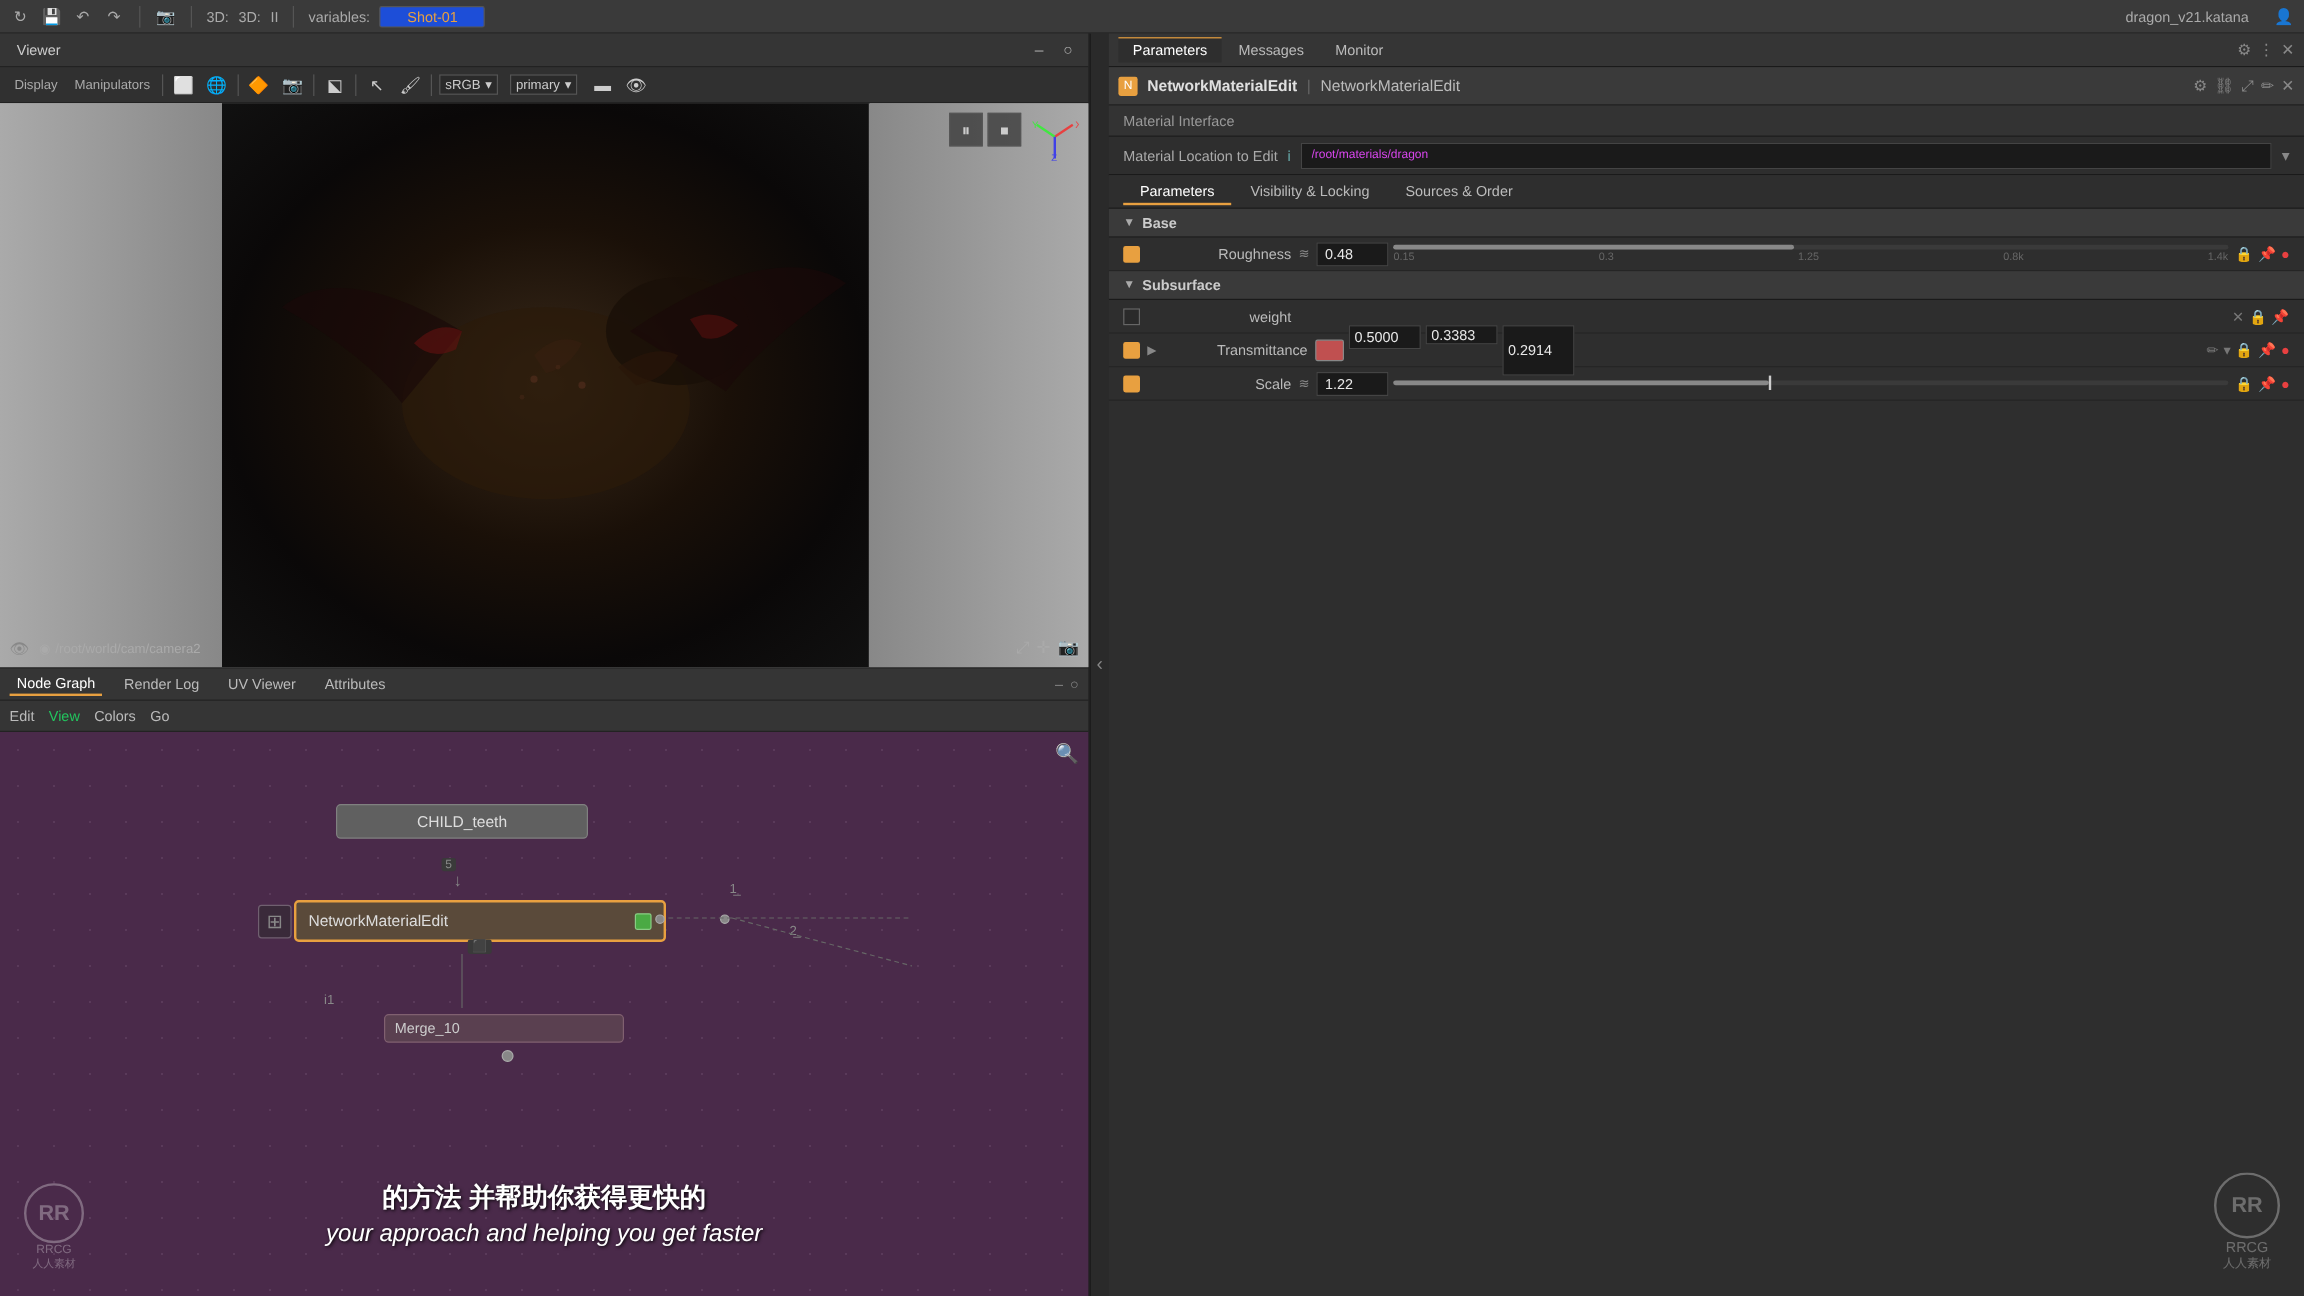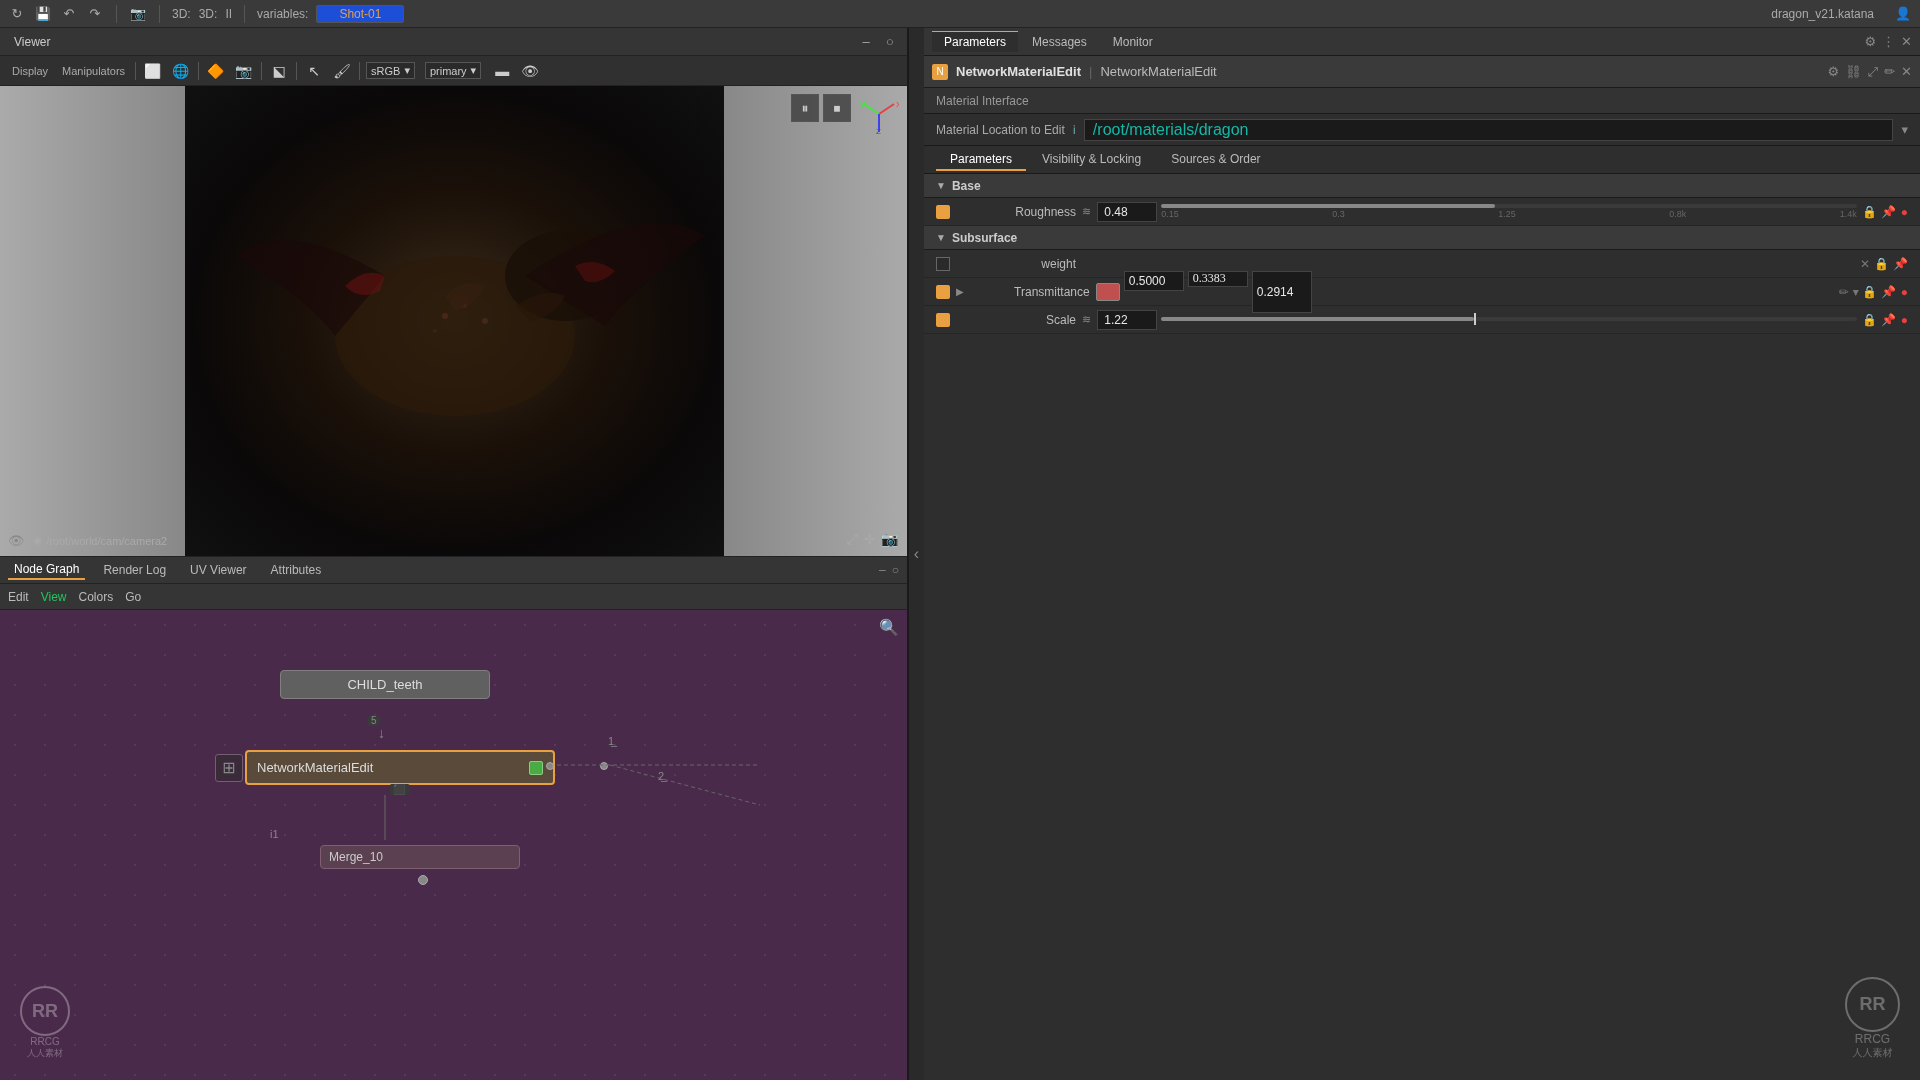--- a/index.html
+++ b/index.html
@@ -642,20 +642,24 @@
       </div>
 
       <div style="position:absolute;left:418px;top:265px;width:10px;height:10px;background:#888;border-radius:50%;border:1px solid #aaa;"></div>
 
       <div class="watermark" style="bottom:20px;left:20px;">
         <div class="watermark-logo">RR</div>
         <span style="font-size:10px;color:rgba(255,255,255,0.3);">RRCG</span>
         <span style="font-size:9px;color:rgba(255,255,255,0.3);">人人素材</span>
       </div>
 
+      <div id="subtitle-overlay">
+        <div class="subtitle-cn">的方法 并帮助你获得更快的</div>
+        <div class="subtitle-en">your approach and helping you get faster</div>
+      </div>
 
     </div>
 
   </div>
 
   <div id="right-panel" style="display:flex;flex-direction:row;">
 
     <div id="panel-collapse">‹</div>
 
     <div style="flex:1;display:flex;flex-direction:column;">
@@ -685,21 +689,21 @@
         </div>
       </div>
 
       <div id="mat-interface-header">
         <span class="mi-label">Material Interface</span>
       </div>
 
       <div id="mat-location-bar">
         <span class="ml-label">Material Location to Edit</span>
         <span class="ml-info-icon">ℹ</span>
-        <input class="ml-value" type="text" style="background: rgb(26, 26, 26); border: 1px solid rgb(68, 68, 68); color: #14b8a6; padding: 2px 8px; font-size: 16px; height: 22px; flex: 1 1 0%;" value="/root/materials/dragon">
+        <input class="ml-value" type="text" style="background: rgb(26, 26, 26); border: 1px solid rgb(68, 68, 68); color: #d946ef; padding: 2px 8px; font-size: 10px; height: 22px; flex: 1 1 0%;" value="/root/materials/dragon">
         <span class="ml-dropdown-btn">▾</span>
       </div>
 
       <div id="sub-tabs">
         <div class="sub-tab active">Parameters</div>
         <div class="sub-tab">Visibility &amp; Locking</div>
         <div class="sub-tab">Sources &amp; Order</div>
       </div>
 
       <div id="params-content">
@@ -751,21 +755,21 @@
         </div>
 
         <div class="param-row">
           <div class="param-icon" style="background:#e8a040;"></div>
           <span class="expand-tri">▶</span>
           <span class="param-name">Transmittance</span>
           <div class="param-value-area">
             <div class="color-swatch" style="background:#c05050;width:24px;height:18px;border:1px solid #888;border-radius:2px;"></div>
             <div class="param-multi-values">
               <input type="text" class="param-multi-val" value="0.5000" style="background: rgb(26, 26, 26); border: 1px solid rgb(68, 68, 68); color: rgb(232, 232, 232); padding: 2px 4px; font-size: 12px; height: 20px; width: 60px;">
-              <input type="text" class="param-multi-val" value="0.3383" style="background: rgb(26, 26, 26); border: 1px solid rgb(68, 68, 68); color: rgb(232, 232, 232); padding: 2px 4px; font-size: 12px; height: 16px; width: 60px; font-family: Liberation Serif, serif;">
+              <input type="text" class="param-multi-val" value="0.3383" style="background: rgb(26, 26, 26); border: 1px solid rgb(68, 68, 68); color: rgb(232, 232, 232); padding: 2px 4px; font-size: 12px; height: 16px; width: 60px;">
               <input type="text" class="param-multi-val" value="0.2914" style="background: rgb(26, 26, 26); border: 1px solid rgb(68, 68, 68); color: rgb(232, 232, 232); padding: 20px 4px; font-size: 12px; height: 36px; width: 60px;">
             </div>
           </div>
           <div class="param-action-icons">
             <span class="pai-btn">✏</span>
             <span class="pai-btn">▾</span>
             <span class="pai-btn">🔒</span>
             <span class="pai-btn">📌</span>
             <span class="pai-btn" style="color:#e84040;">●</span>
           </div>

